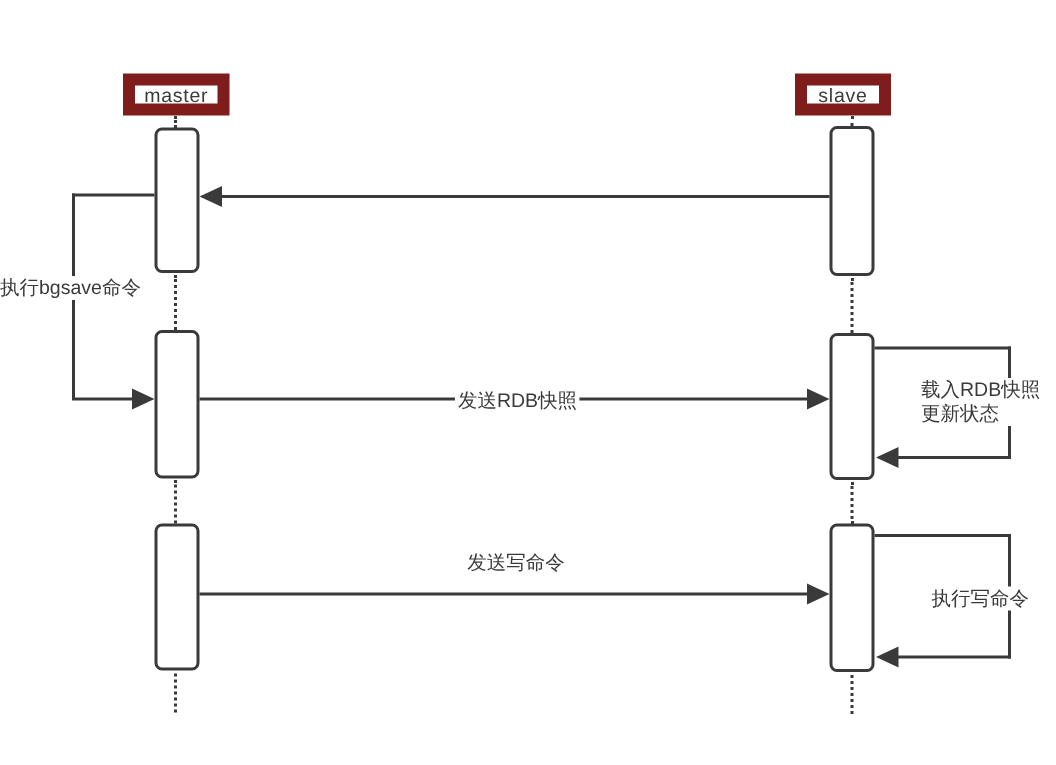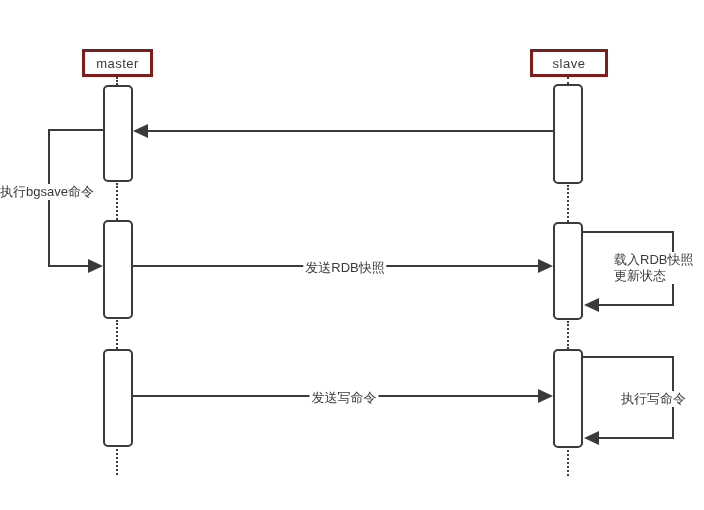--- a/index.html
+++ b/index.html
@@ -4,21 +4,21 @@
 <style>
   html,body{margin:0;padding:0;background:#ffffff;}
   .canvas{
     position:relative;width:704px;height:510px;background:#ffffff;overflow:hidden;
     font-family:"Liberation Sans","DejaVu Sans",sans-serif;color:#3a3a3a;
   }
   .hline{position:absolute;height:2px;background:#3a3a3a;}
   .vline{position:absolute;width:2px;background:#3a3a3a;}
   .lifeline{position:absolute;width:0;border-left:2px dotted #3a3a3a;}
   .participant{
-    position:absolute;box-sizing:border-box;border:3px solid #7f1d1d;background:#ffffff;
+    position:absolute;box-sizing:border-box;border:8px solid #7f1d1d;background:#ffffff;
     display:flex;align-items:center;justify-content:center;
     font-size:13px;letter-spacing:.5px;
   }
   .activation{
     position:absolute;box-sizing:border-box;width:30px;border:2px solid #3a3a3a;
     border-radius:5px;background:#ffffff;
   }
   .arrow-left{
     position:absolute;width:0;height:0;
     border-top:7px solid transparent;border-bottom:7px solid transparent;
@@ -50,21 +50,21 @@
   <div class="lifeline" style="left:116px;top:449px;height:26px;"></div>
 
   <div class="lifeline" style="left:567px;top:77px;height:7px;"></div>
   <div class="lifeline" style="left:567px;top:185px;height:37px;"></div>
   <div class="lifeline" style="left:567px;top:321px;height:28px;"></div>
   <div class="lifeline" style="left:567px;top:450px;height:26px;"></div>
 
   <div class="participant" style="left:82px;top:49px;width:71px;height:28px;">
     <span>master</span>
   </div>
-  <div class="participant" style="left:530px;top:49px;width:78px;height:28px;">
+  <div class="participant" style="left:530px;top:49px;width:64px;height:28px;">
     <span>slave</span>
   </div>
 
   <div class="hline" style="left:48px;top:129px;width:55px;"></div>
   <div class="vline" style="left:48px;top:129px;height:137px;"></div>
   <div class="hline" style="left:48px;top:265px;width:41px;"></div>
   <div class="arrow-right" style="left:88px;top:259px;"></div>
 
   <div class="hline" style="left:146px;top:130px;width:407px;"></div>
   <div class="arrow-left" style="left:133px;top:124px;"></div>
@@ -98,19 +98,19 @@
     <div>执行bgsave命令</div>
   </div>
 
   <div class="msg-label" style="left:345px;top:267px;">发送RDB快照</div>
 
   <div class="block-label" style="left:614px;top:252px;width:100px;">
     <div>载入RDB快照</div>
     <div>更新状态</div>
   </div>
 
-  <div class="msg-label" style="left:344px;top:397px;">发送写命令</div>
+  <div class="msg-label" style="left:344px;top:375px;">发送写命令</div>
 
   <div class="block-label" style="left:621px;top:391px;width:100px;">
     <div>执行写命令</div>
   </div>
 
 </div>
 
 </body></html>

